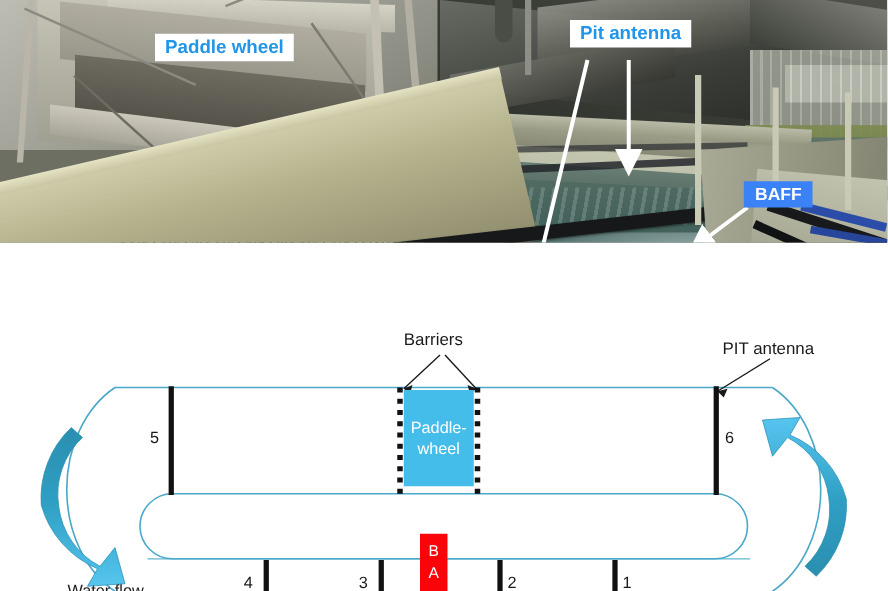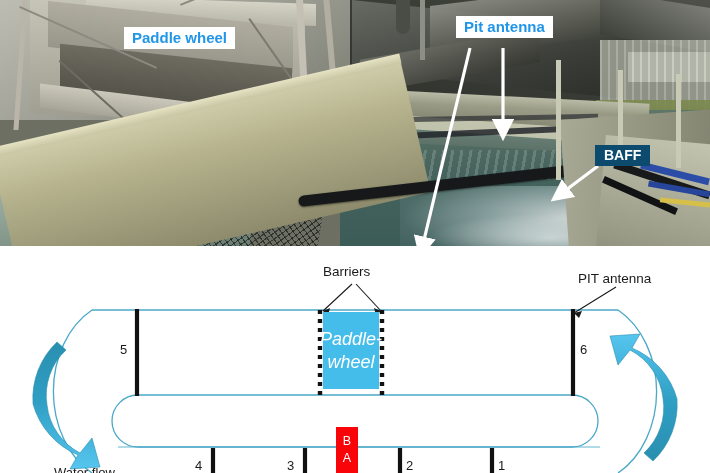--- a/index.html
+++ b/index.html
@@ -5,21 +5,21 @@
 <style>
   html,body{margin:0;padding:0;background:#fff;}
   body{
     font-family:"Liberation Sans", sans-serif;
     width:710px;height:473px;overflow:hidden;position:relative;
   }
   #root{position:relative;width:710px;height:473px;overflow:hidden;background:#fff;}
 
   
   .photo{
-    position:absolute;left:0;top:0;width:710px;height:246px;overflow:hidden;
+    position:absolute;left:0;top:0;width:710px;height:194px;overflow:hidden;
     background:#6d6f63;
   }
   .ph{position:absolute;}
 
   
   .sky-left{left:0;top:0;width:360px;height:120px;
     background:linear-gradient(150deg,#bdbdb4 0%,#a9a9a0 30%,#8e8f84 70%,#77786c 100%);}
   .sky-right{left:350px;top:0;width:360px;height:120px;
     background:linear-gradient(200deg,#4e5049 0%,#3c3e38 40%,#2e302b 100%);}
   .tarp1{left:352px;top:0;width:330px;height:70px;
@@ -116,36 +116,36 @@
   .hang{left:396px;top:0px;width:14px;height:34px;background:#4a4c46;border-radius:0 0 7px 7px;}
   .gearbox{left:302px;top:110px;width:36px;height:24px;background:#4b4a43;border-radius:3px;transform:rotate(-4deg);}
 
   
   .lbl{
     position:absolute;background:#fff;color:#2196e8;font-weight:bold;
     padding:2px 8px 3px 8px;white-space:nowrap;line-height:1.15;
   }
   .lbl-paddle{left:124px;top:27px;font-size:15px;}
   .lbl-pit{left:456px;top:16px;font-size:15px;}
-  .lbl-baff{left:595px;top:145px;background:#0c4a6e;color:#fff;font-size:14px;padding:2px 9px 3px 9px;}
+  .lbl-baff{left:595px;top:145px;background:#3b82f6;color:#fff;font-size:14px;padding:2px 9px 3px 9px;}
 
   .arrow-svg{position:absolute;left:0;top:0;width:710px;height:262px;pointer-events:none;}
 
   
   .diagram{position:absolute;left:0;top:262px;width:710px;height:211px;background:#fff;}
   .dsvg{position:absolute;left:0;top:0;width:710px;height:211px;}
 
   .dlabel{position:absolute;font-size:13.5px;color:#1a1a1a;white-space:nowrap;}
   .lab-barriers{left:323px;top:2px;}
   .lab-pitant{left:578px;top:9px;text-align:right;}
 
   .pwbox{
     position:absolute;left:323px;top:50px;width:56px;height:77px;background:#45bdeb;
-    color:#fff;font-size:18px;line-height:1.25;text-align:center;
-    display:flex;flex-direction:column;justify-content:center;align-items:center;font-style:italic;
+    color:#fff;font-size:13px;line-height:1.25;text-align:center;
+    display:flex;flex-direction:column;justify-content:center;align-items:center;
   }
   .babox{
     position:absolute;left:336px;top:165px;width:22px;height:46px;background:#f90409;
     color:#fff;font-size:12.5px;line-height:1.35;text-align:center;
     display:flex;flex-direction:column;justify-content:center;align-items:center;
   }
   .antnum{position:absolute;font-size:13px;color:#1a1a1a;}
   .wflab{position:absolute;left:54px;top:203px;font-size:13px;color:#1a1a1a;white-space:nowrap;}
 </style>
 </head>

